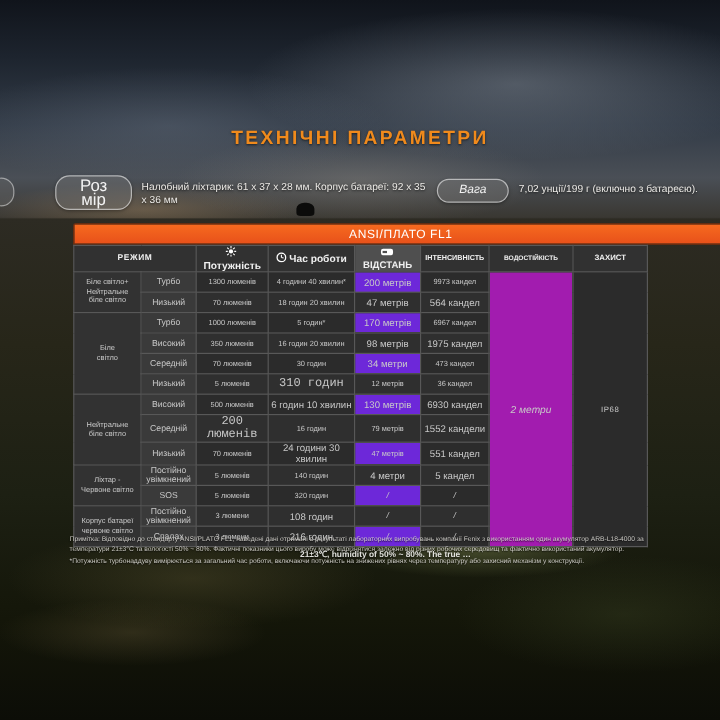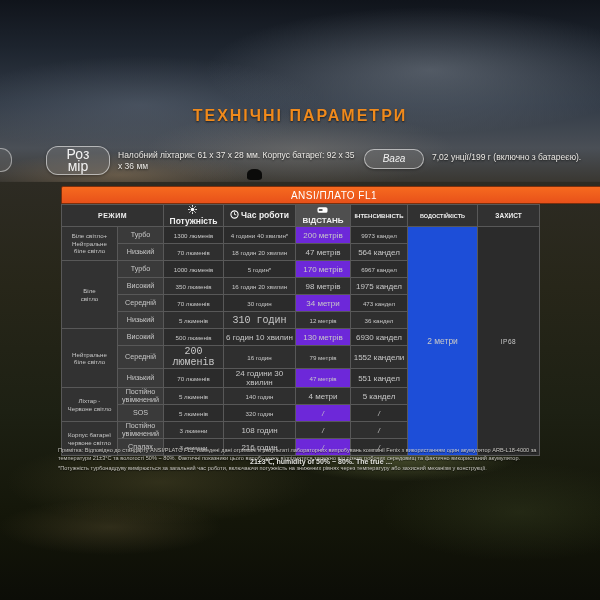--- a/index.html
+++ b/index.html
@@ -45,21 +45,21 @@
   }
   .pill{
     position:absolute;border:1px solid rgba(255,255,255,.55);border-radius:12px;
     background:rgba(120,120,120,.40);color:#f2f2f2;text-align:center;
     box-shadow:0 1px 3px rgba(0,0,0,.35);
   }
   .pill-size{left:46px;top:146px;width:62px;height:26px;font-size:14px;line-height:12px;padding-top:1px;}
   .pill-weight{left:364px;top:149px;width:58px;height:18px;font-size:10px;line-height:18px;font-style:italic;}
   .spec-text{position:absolute;color:#eceae6;font-size:8.5px;line-height:11px;text-shadow:0 1px 2px rgba(0,0,0,.7);}
   .size-text{left:118px;top:150px;width:240px;text-align:left;}
-  .weight-text{left:432px;top:152px;width:150px;}
+  .weight-text{left:432px;top:152px;width:150px;text-align:center;}
   
   .ansi-bar{
     position:absolute;left:61px;top:186px;width:546px;height:18px;
     background:linear-gradient(180deg,#F66A1F,#E8511A);
     color:#ffffff;font-size:10px;font-weight:normal;text-align:center;line-height:18px;
     letter-spacing:.5px;border:1px solid #7a2f0d;box-sizing:border-box;border-radius:2px 2px 0 0;
   }
   table.spec{
     position:absolute;left:61px;top:204px;width:478px;border-collapse:collapse;
     table-layout:fixed;background:rgba(40,40,40,.95);
@@ -79,21 +79,21 @@
   tr.datarow{height:17px;}
   td.group-cell{background:#323232;color:#dcdcdc;font-size:6.2px;line-height:7.5px;white-space:pre-line;}
   td.mode-cell{background:#3a3a3a;color:#e6e6e6;font-size:7.2px;line-height:8px;}
   td.v{background:#2b2b2b;}
   tr.datarow:nth-child(even) td.v{background:#2f2f2f;}
   td.v-dim{color:#9d9d9d;font-size:6.2px;}
   td.v-bright{color:#e9e9e9;font-size:8px;}
   td.v-big{color:#f4f4f4;font-size:10px;font-family:Liberation Mono, monospace;}
   td.dist-col{background:#6d28d9;}
   td.slash{color:#cfcfcf;font-style:italic;font-size:7px;}
-  td.water-cell{background:#1d4ed8;color:#e0e0e0;font-size:8.5px;}
+  td.water-cell{background:#a21caf;color:#e0e0e0;font-size:8.5px;font-style:italic;}
   td.prot-cell{background:#2b2b2b;color:#8f8f8f;font-size:6.5px;letter-spacing:.5px;}
   
   .notes{position:absolute;left:58px;top:447px;width:486px;color:#d6d4cf;
     font-size:5.6px;line-height:7.8px;text-shadow:0 1px 1px rgba(0,0,0,.8);opacity:.92;}
   .notes p{margin:0 0 2px 0;}
   .note-overlay{
     position:absolute;left:250px;top:457px;width:230px;color:#f5f5f2;
     font-size:7px;font-weight:bold;text-shadow:0 1px 2px rgba(0,0,0,.8);opacity:.9;
   }
 </style>

